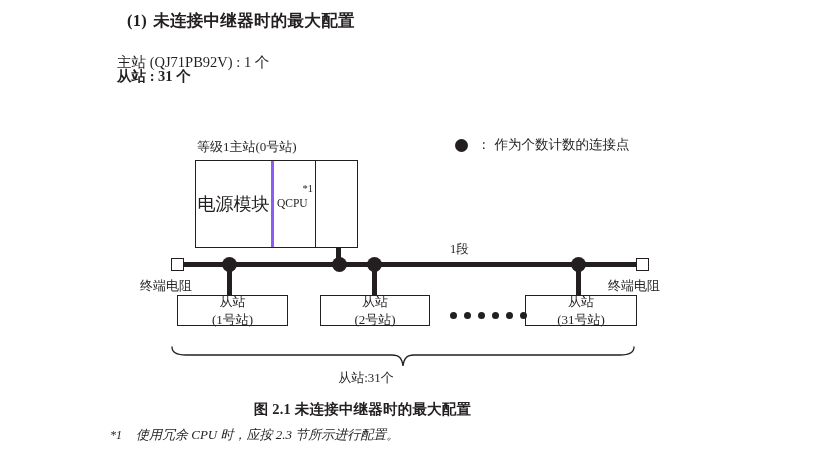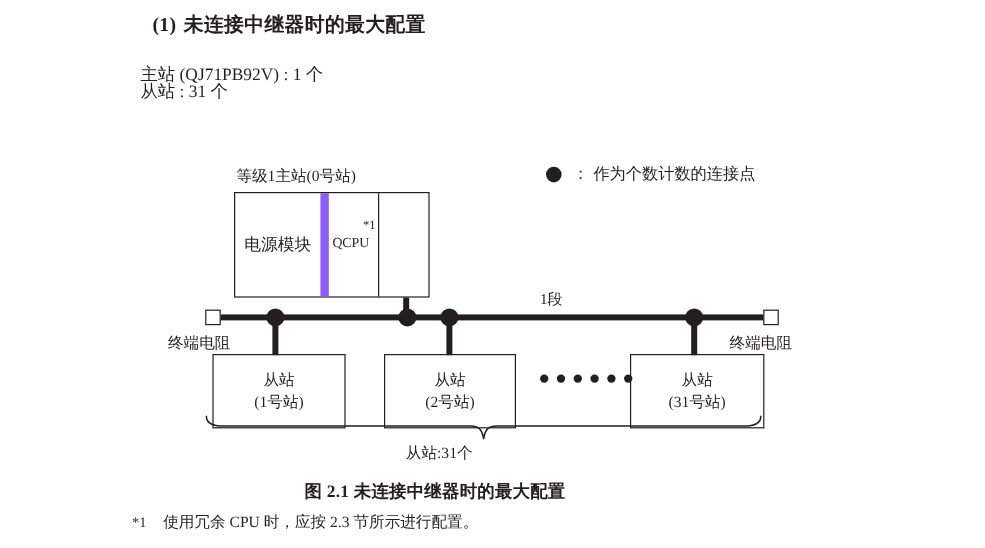--- a/index.html
+++ b/index.html
@@ -34,20 +34,21 @@
     left: 117px;
     top: 53px;
     font-size: 14.5px;
     white-space: nowrap;
   }
   #spec-slave {
     left: 117px;
     top: 67px;
     font-size: 14.5px;
     white-space: nowrap;
+    font-weight: bold;
   }
 
   
   #legend {
     left: 455px;
     top: 136px;
     display: flex;
     align-items: center;
     white-space: nowrap;
     font-size: 13.5px;
@@ -80,22 +81,22 @@
   }
   .rack-cell {
     box-sizing: border-box;
     position: relative;
     display: flex;
     align-items: center;
     justify-content: center;
   }
   #cell-power {
     width: 78px;
-    border-right: 7px solid #8b5cf6;
-    font-size: 14px;
+    border-right: 3px solid #8b5cf6;
+    font-size: 18px;
   }
   #cell-cpu {
     width: 42px;
     border-right: 1px solid #231f20;
     font-size: 11.5px;
     justify-content: flex-start;
     padding-left: 3px;
   }
   #cell-cpu-label { line-height: 1; }
   #cpu-footmark {
@@ -175,21 +176,21 @@
     height: 31px;
   }
   #drop-stub-1 { left: 227px; }
   #drop-stub-2 { left: 372px; }
   #drop-stub-3 { left: 576px; }
 
   
   .slave-box {
     box-sizing: border-box;
     border: 1px solid #231f20;
-    height: 62px;
+    height: 31px;
     top: 295px;
     display: flex;
     flex-direction: column;
     align-items: center;
     justify-content: center;
     font-size: 13px;
     line-height: 1.35;
   }
   #slave-box-1 { left: 177px; width: 111px; }
   #slave-box-2 { left: 320px; width: 110px; }
@@ -236,20 +237,21 @@
     font-size: 14.5px;
     font-weight: bold;
     white-space: nowrap;
     letter-spacing: 0.2px;
   }
   #footnote {
     left: 110px;
     top: 426px;
     font-size: 13px;
     white-space: nowrap;
+    font-style: italic;
   }
   #footnote-mark { margin-right: 14px; font-size: 12px; }
 </style>
 </head>
 <body>
 
 <div class="abs" id="section-heading">
   <span id="heading-num">(1)</span><span>未连接中继器时的最大配置</span>
 </div>
 

